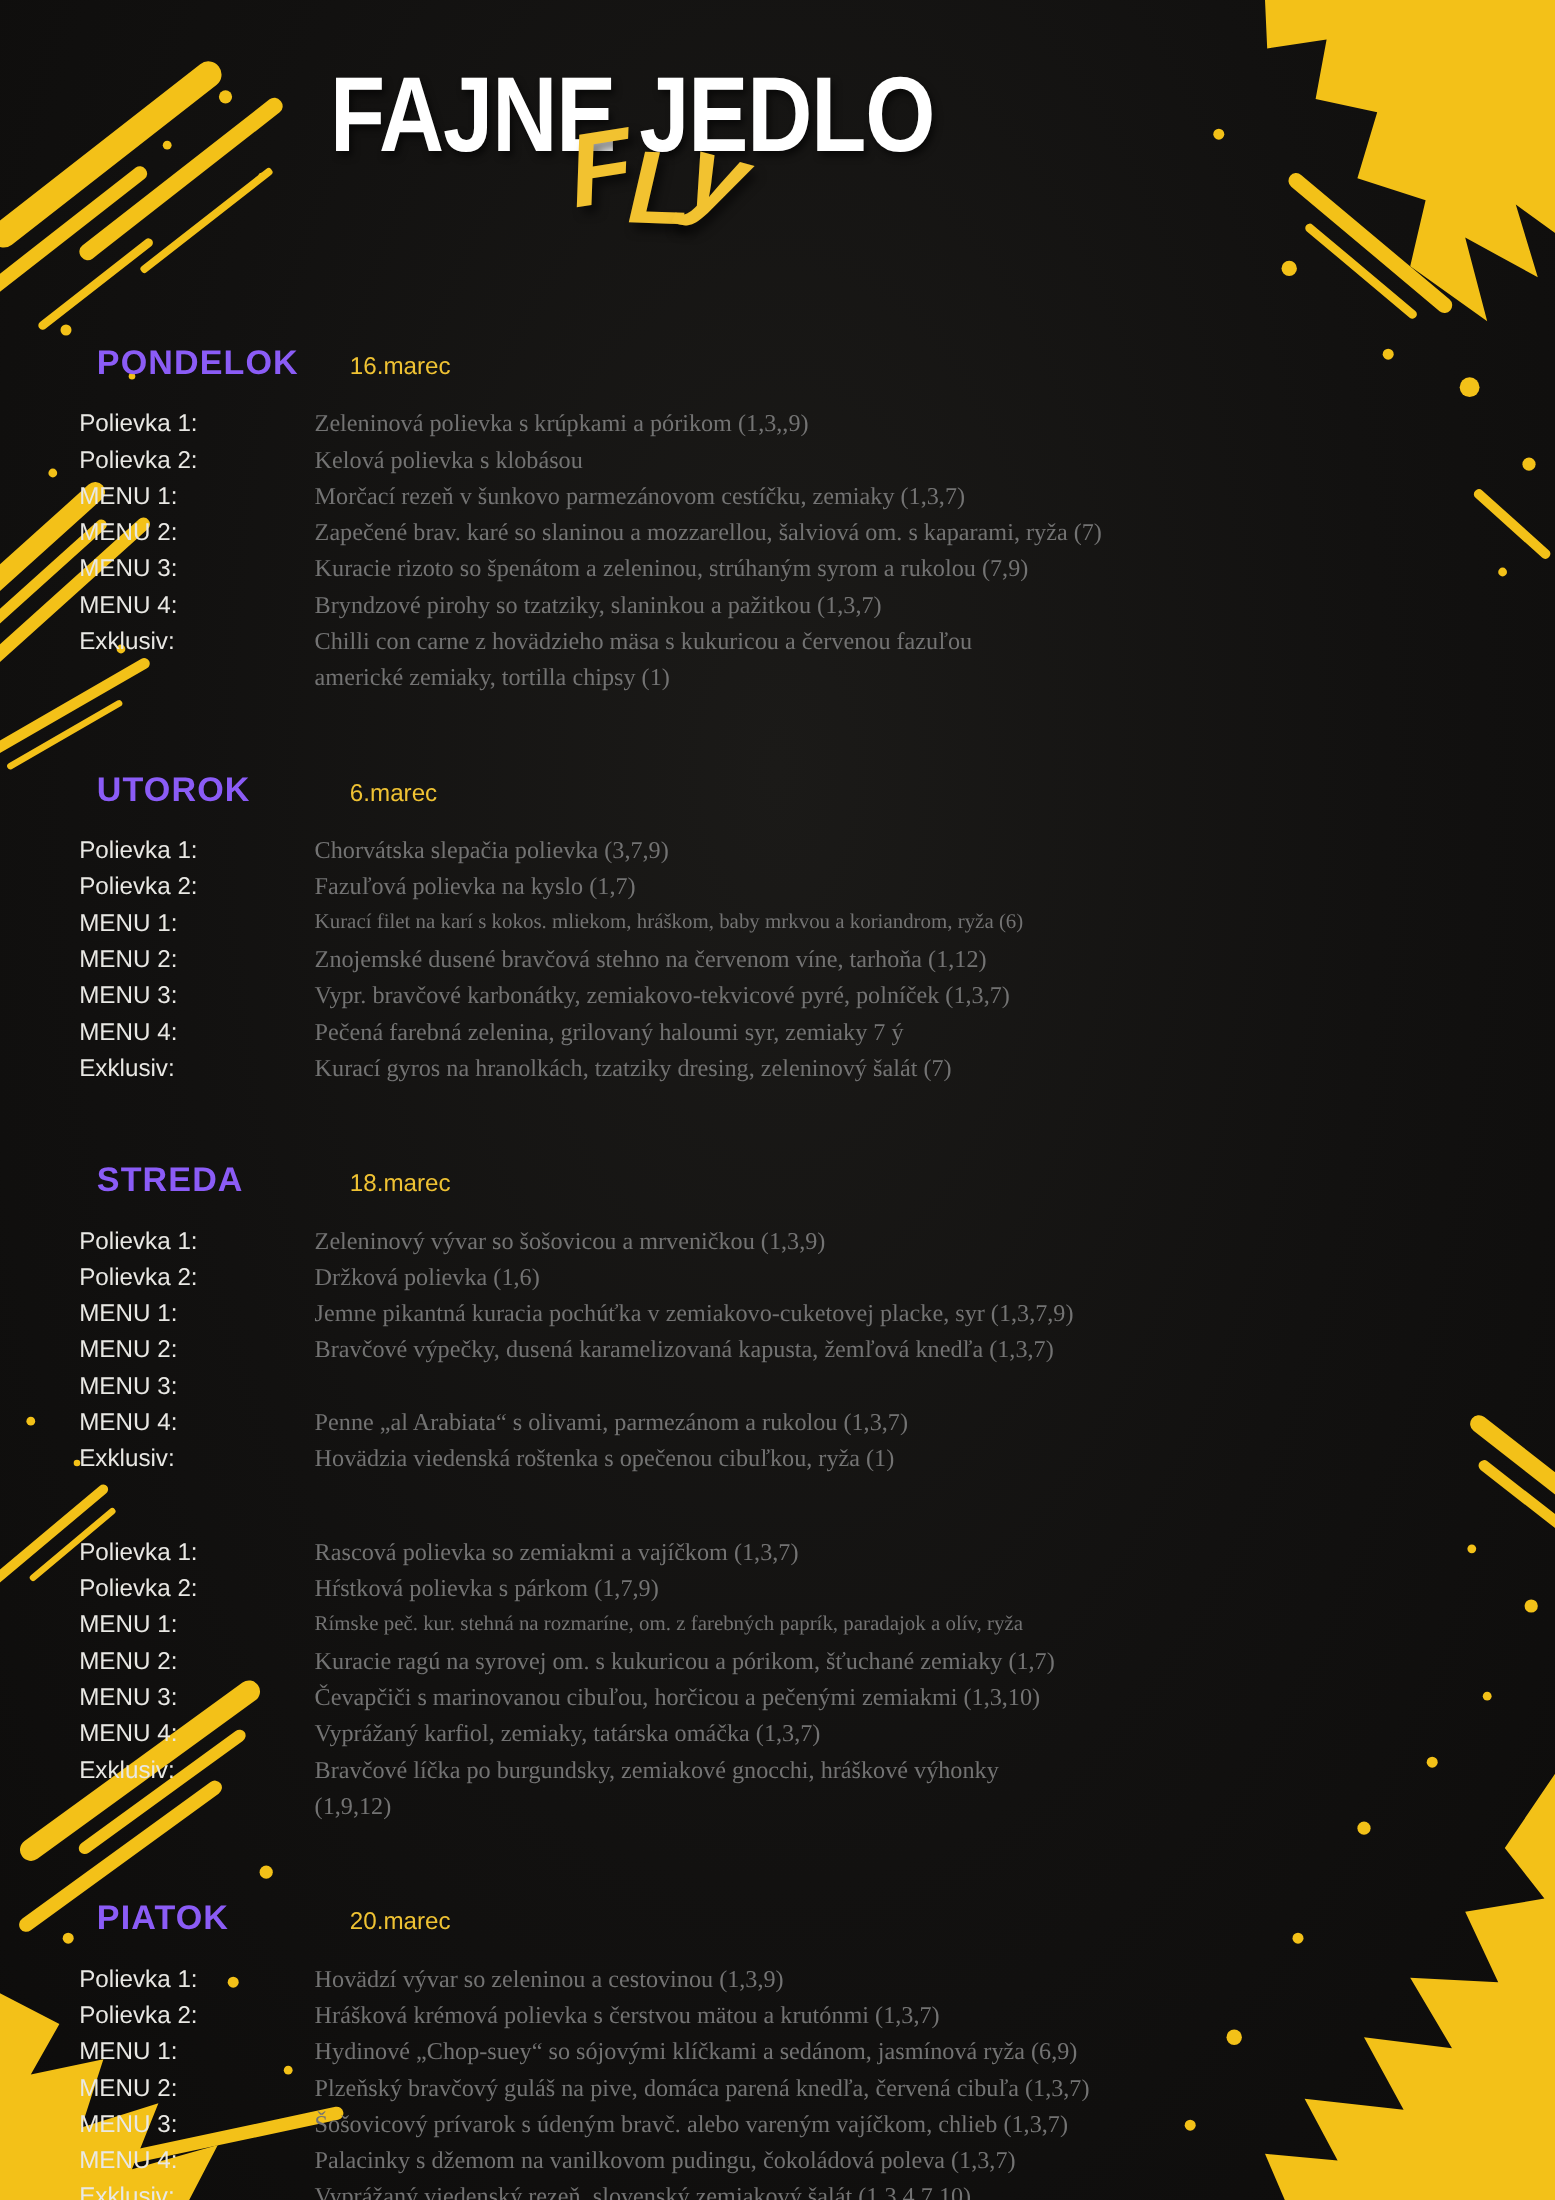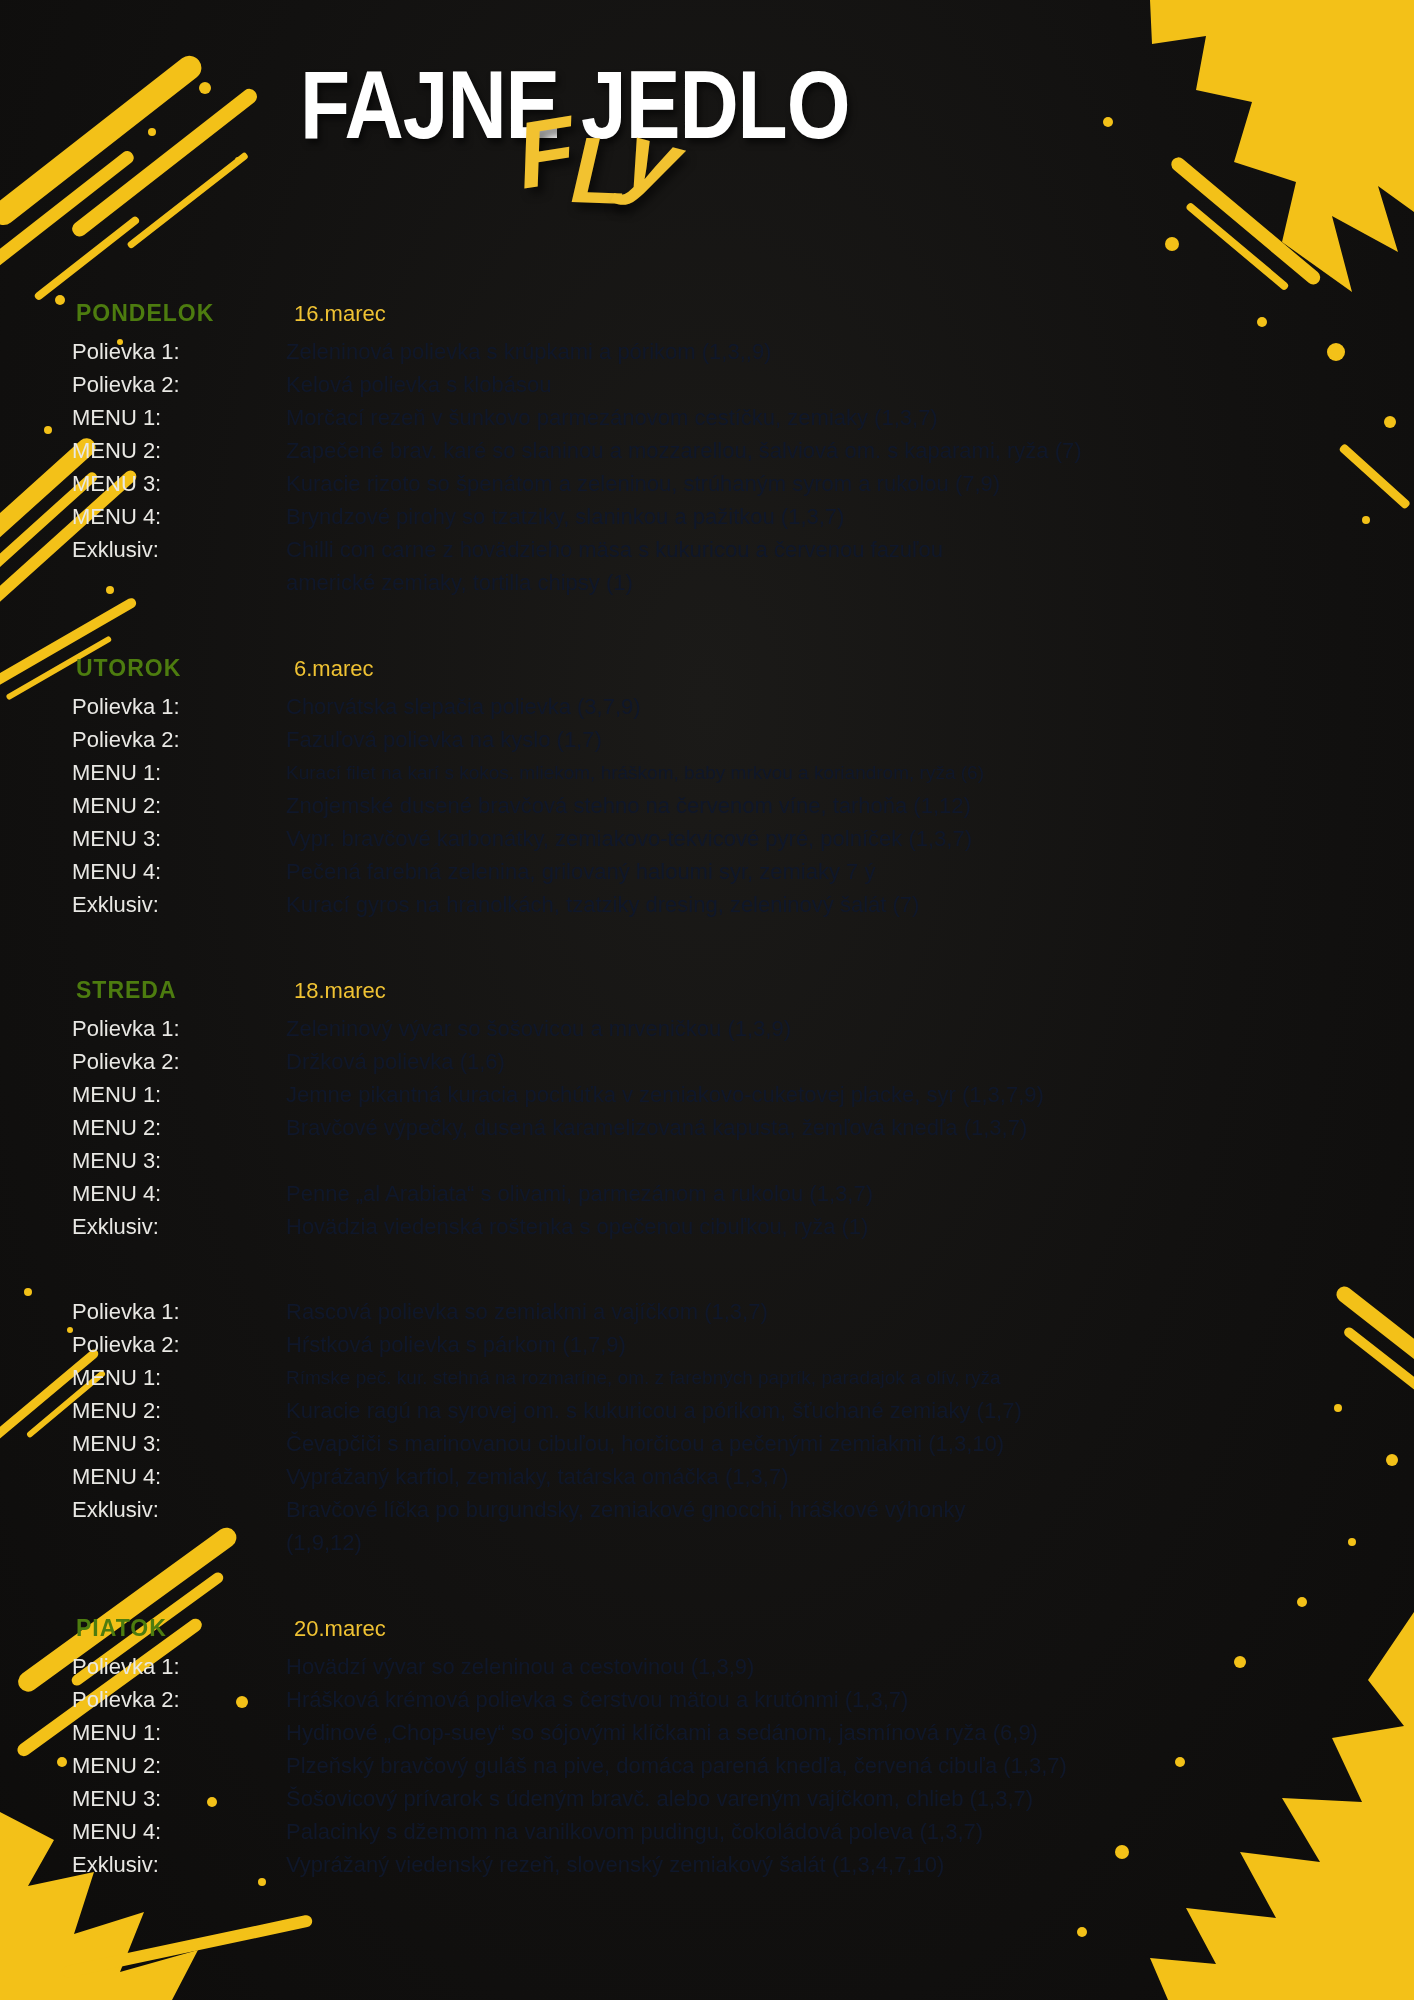--- a/index.html
+++ b/index.html
@@ -27,27 +27,27 @@
     display:inline-block;line-height:1;
   }
   .fly-f{transform:rotate(-9deg) translateY(34px);}
   .fly-l{transform:rotate(2deg) translate(4px,52px);}
   .fly-y{transform:rotate(15deg) translate(10px,40px);}
   
   .content{position:relative;z-index:1;padding:296px 36px 0 72px;}
   .day{margin-bottom:52px;}
   .day-header{display:flex;align-items:baseline;margin-bottom:4px;}
   .day-name{
-    width:214px;flex:none;margin:4px;
-    color:#4d7c0f;font-size:23px;font-weight:800;letter-spacing:1px;
+    width:214px;flex:none;margin:16px;
+    color:#8b5cf6;font-size:31px;font-weight:800;letter-spacing:1px;
   }
   .day-date{color:#efc233;font-size:22px;font-weight:400;}
   .row{display:flex;line-height:33px;}
   .row-label{width:214px;flex:none;font-size:22px;color:#e9e8e4;}
-  .row-text{font-size:22px;color:#0f172a;}
+  .row-text{font-size:22px;color:#737373;font-family:Liberation Serif, serif;}
   .row-text .line{white-space:nowrap;}
   .row.small .row-text{font-size:19px;line-height:33px;}
 </style>
 </head>
 <body>
 
 <svg class="splatter-svg" viewBox="0 0 1414 2000" aria-hidden="true">
   <g fill="#f3c118">
 
     <g transform="rotate(-38 140 180)">

